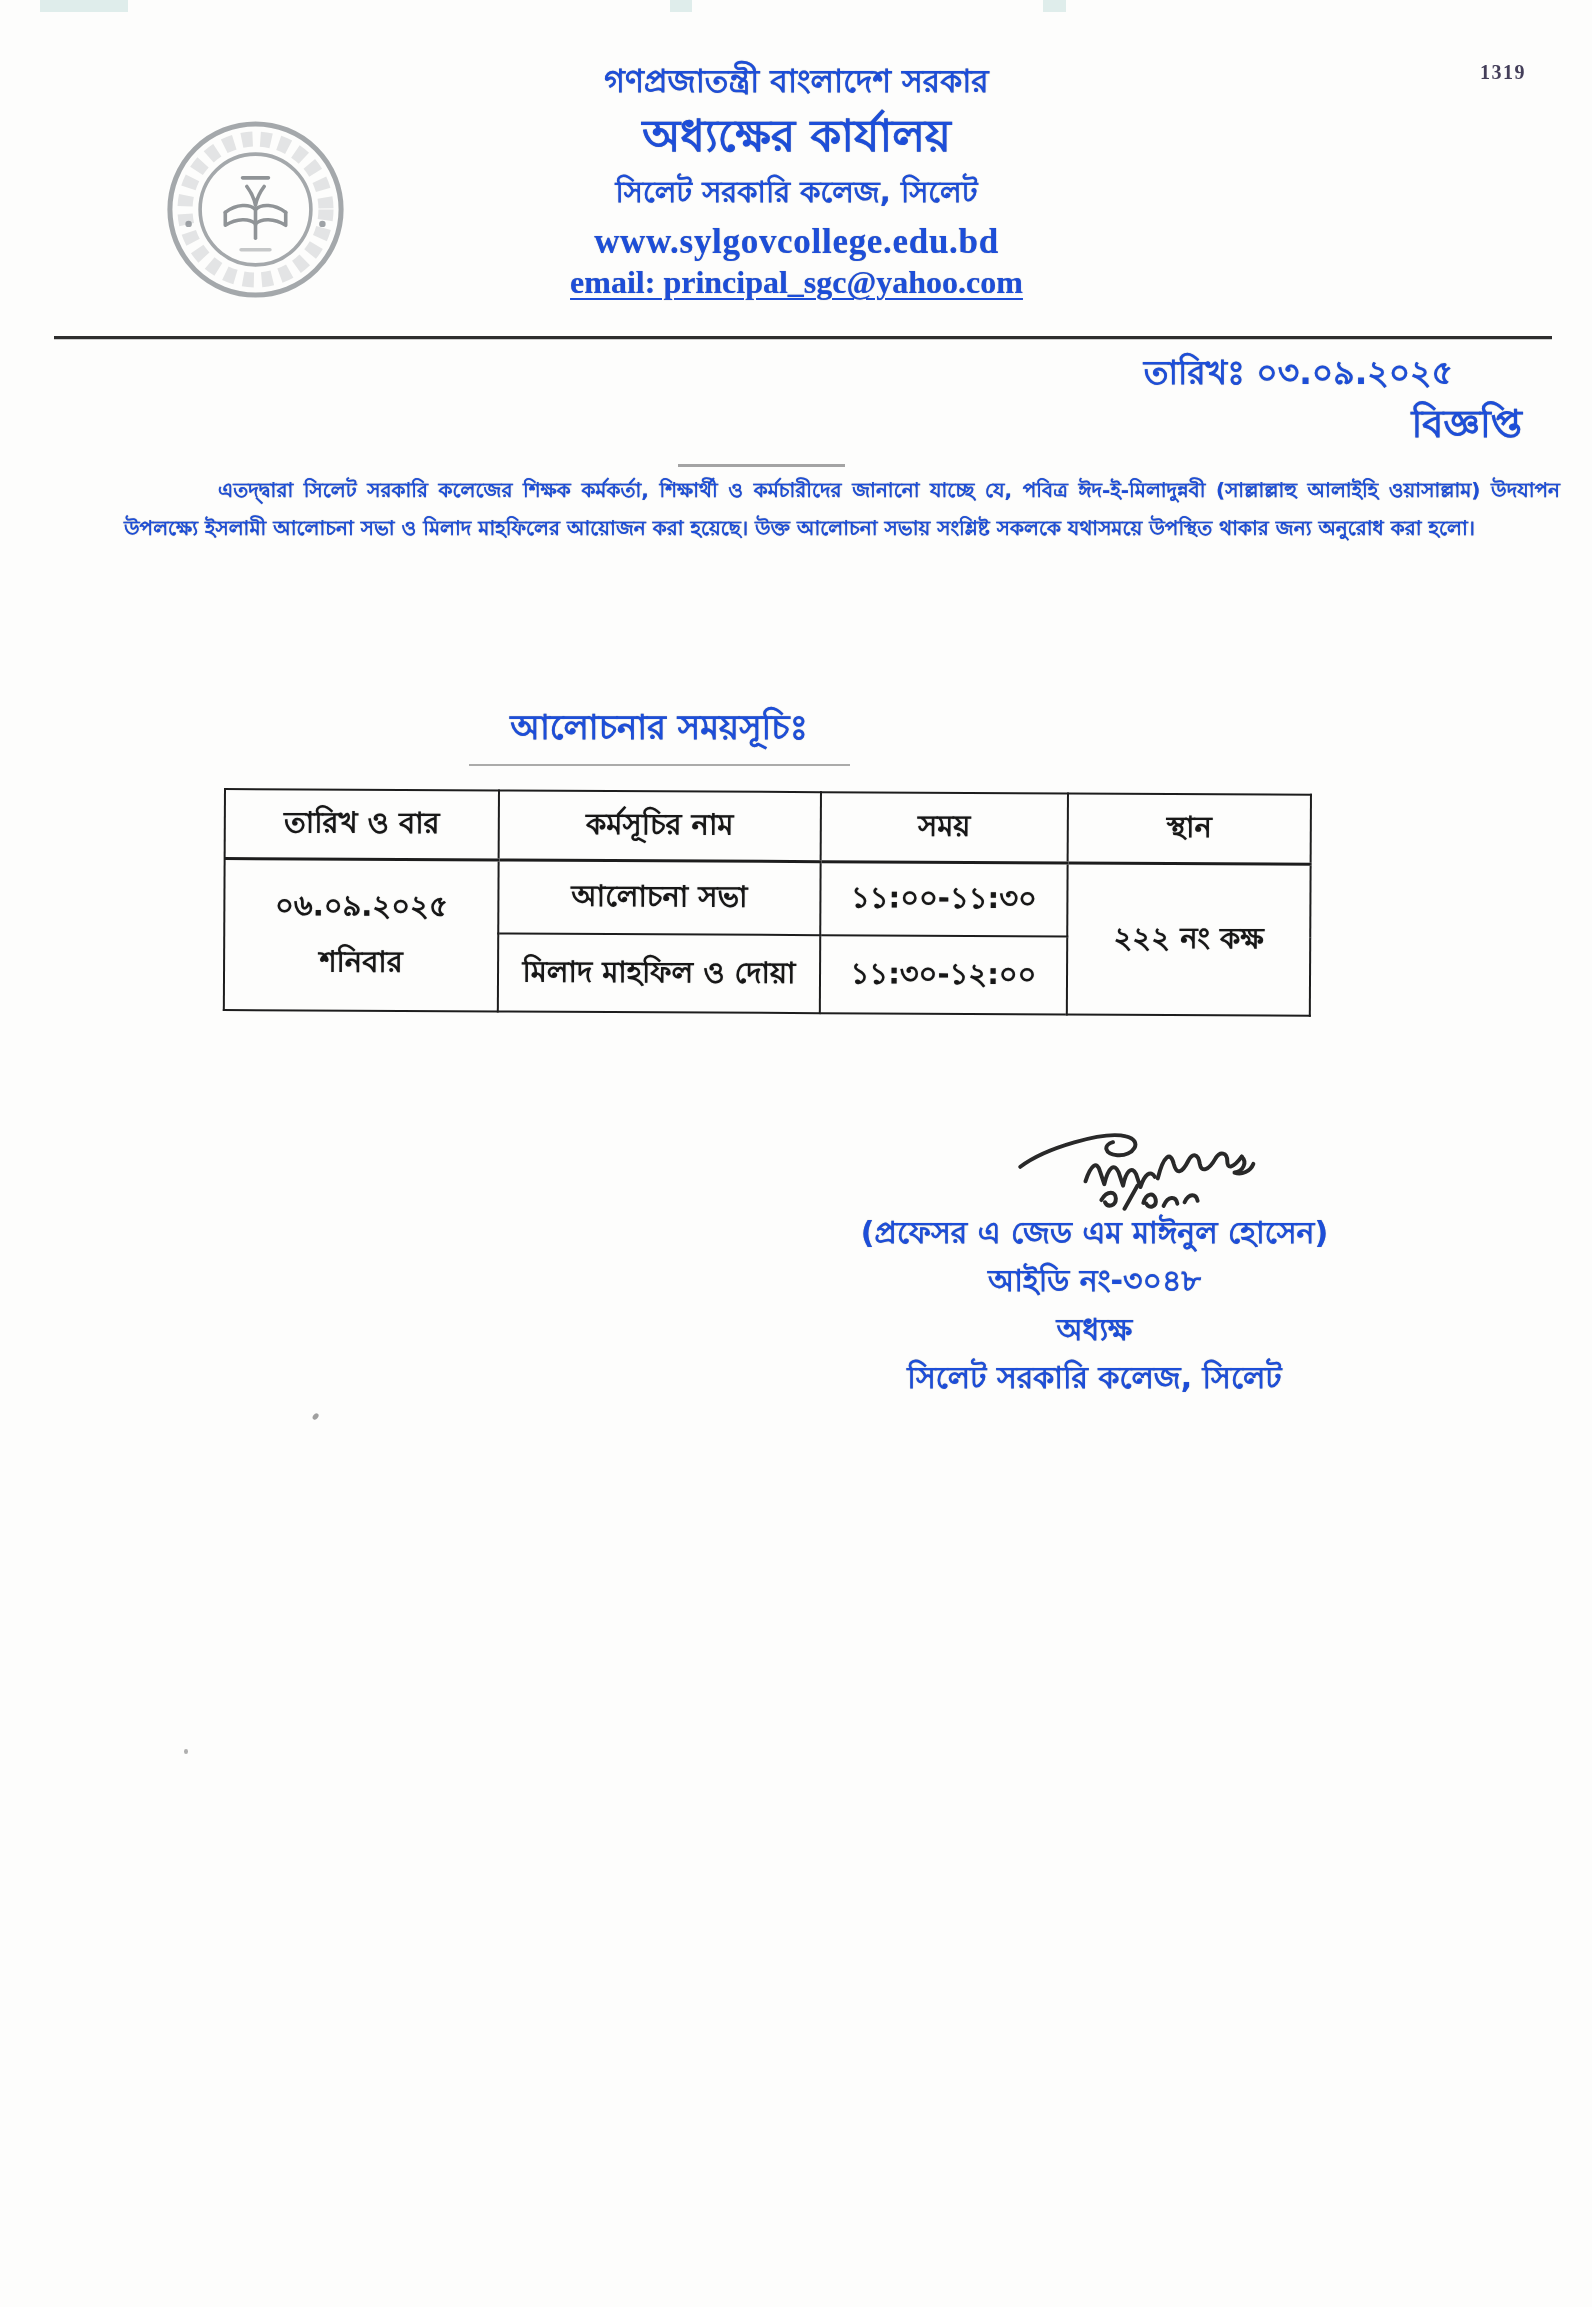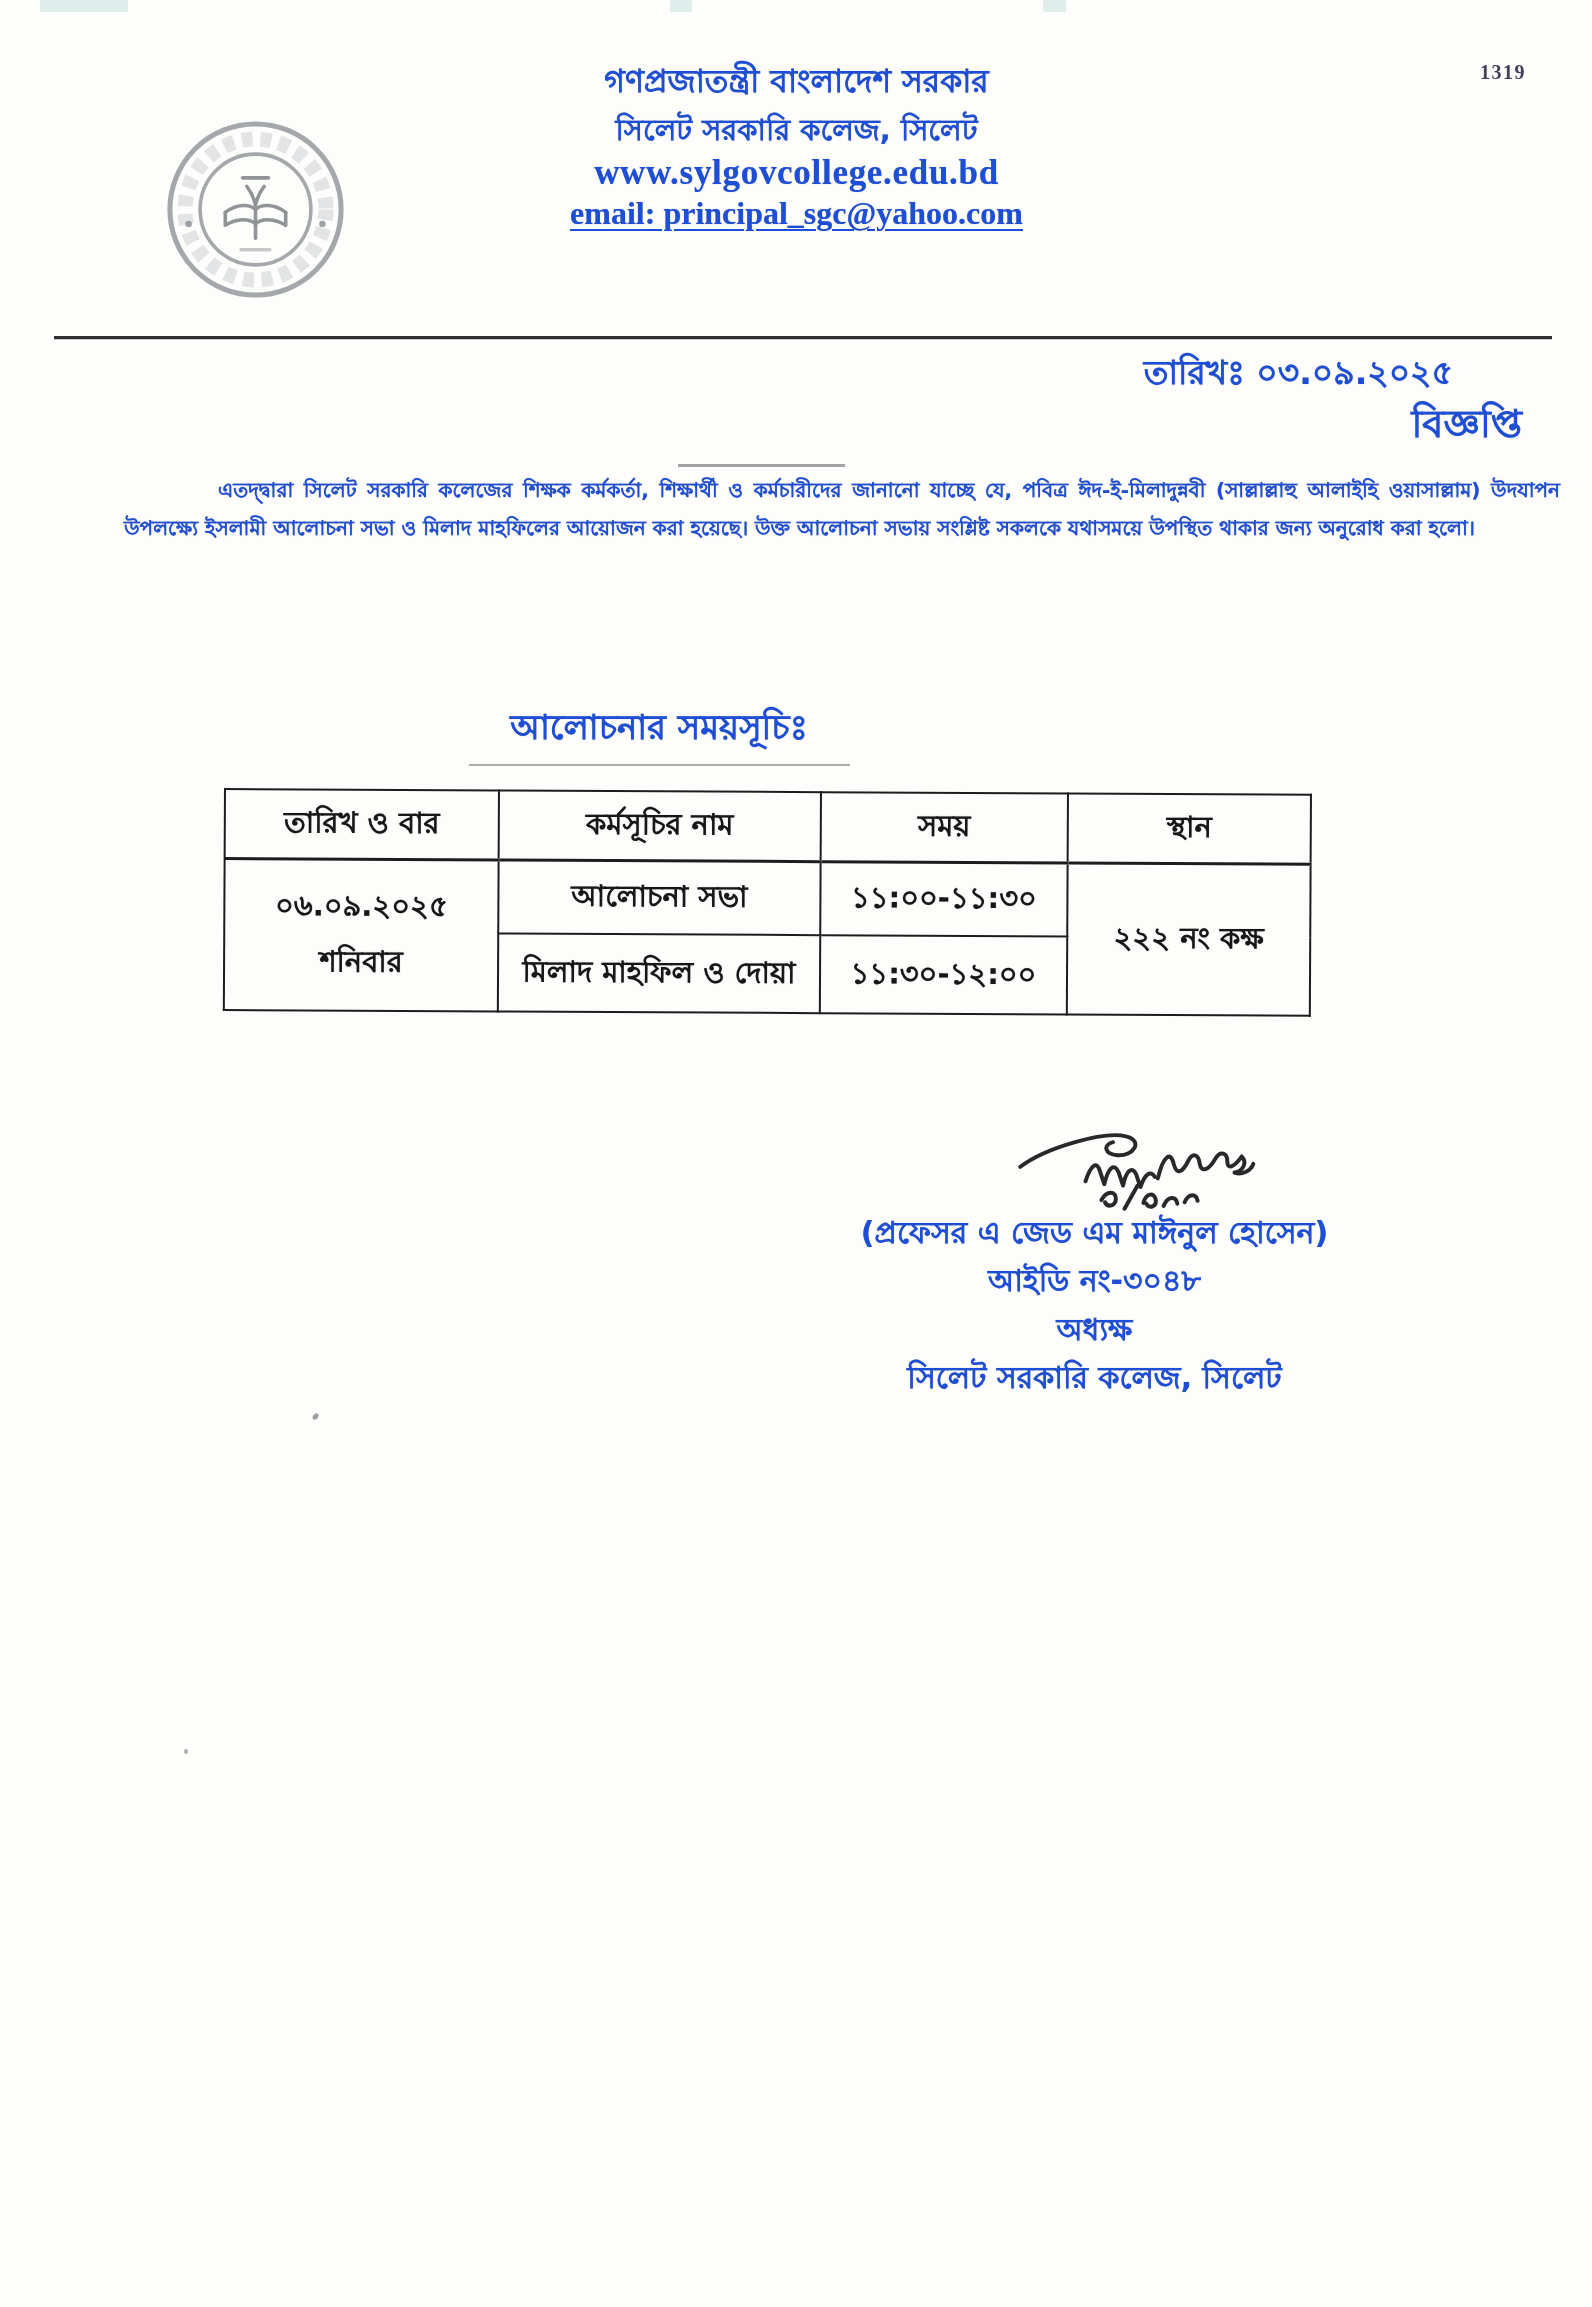--- a/index.html
+++ b/index.html
@@ -32,21 +32,21 @@
 
   .seal { position: absolute; left: 162px; top: 116px; width: 187px; height: 187px; }
 
   .letterhead {
     position: absolute; top: 63px; left: 0; width: 1593px;
     text-align: center; line-height: 1.15;
   }
   .h-gov     { font-size: 31.5px; font-weight: bold; }
   .h-office  { font-size: 44px; font-weight: bold; margin-top: 11.7px; }
   .h-college { font-size: 29px; font-weight: bold; margin-top: 14.6px; }
-  .h-web     { font-family: "Liberation Serif", serif; font-size: 35px; font-weight: bold; letter-spacing: 0.7px; margin-top: 6px; }
+  .h-web     { font-family: "Liberation Serif", serif; font-size: 35px; font-weight: bold; letter-spacing: 0.7px; margin-top: 13px; }
   .h-email   { font-family: "Liberation Serif", serif; font-size: 32px; font-weight: bold; margin-top: 1.5px;
                text-decoration: underline; text-decoration-thickness: 2.2px; text-underline-offset: 5.1px; }
   .h-phone   { font-size: 27px; font-weight: bold; margin-top: 5.9px; }
 
   .rule {
     position: absolute; top: 336px; left: 54px; width: 1498px; height: 2.9px;
     background: #2e2e2e; box-shadow: 0 0.7px 0 rgba(60,60,60,.35);
   }
 
   .issue-date {
@@ -123,20 +123,21 @@
         <path d="M88 134 L 88 152 C 104 142, 122 142, 130 150 C 138 142, 156 142, 172 152 L 172 134"></path>
         <line x1="130" y1="130" x2="130" y2="150"></line>
         <line x1="130" y1="152" x2="130" y2="170"></line>
         <path d="M110 186 h40" opacity="0.5"></path>
       </g>
     </svg>
   </div>
 
   <div class="letterhead">
     <div class="h-gov ink">গণপ্রজাতন্ত্রী বাংলাদেশ সরকার</div>
+    <div class="h-office ink">অধ্যক্ষের কার্যালয়</div>
     <div class="h-college ink">সিলেট সরকারি কলেজ, সিলেট</div>
     <div class="h-web ink">www.sylgovcollege.edu.bd</div>
     <div class="h-email ink">email: principal_sgc@yahoo.com</div>
   </div>
 
   <div class="rule"></div>
 
   <div class="issue-date ink">তারিখঃ ০৩.০৯.২০২৫</div>
 
   <div class="title-wrap">

